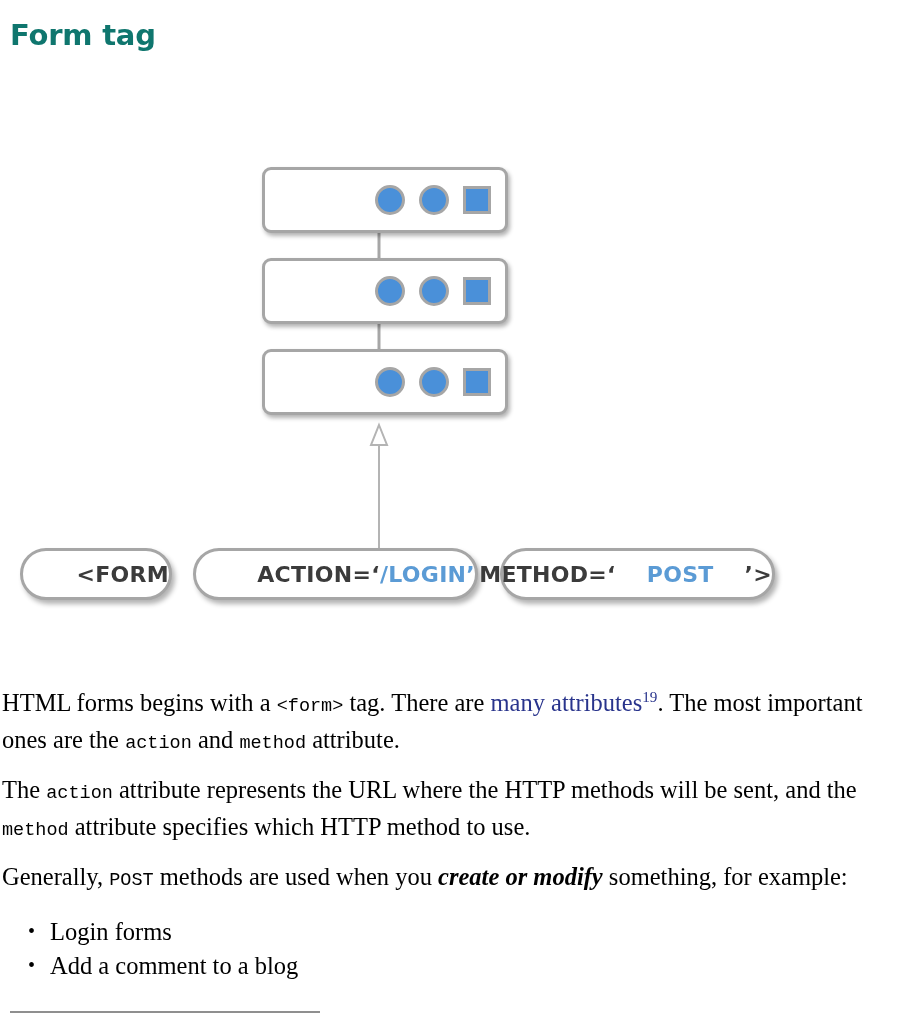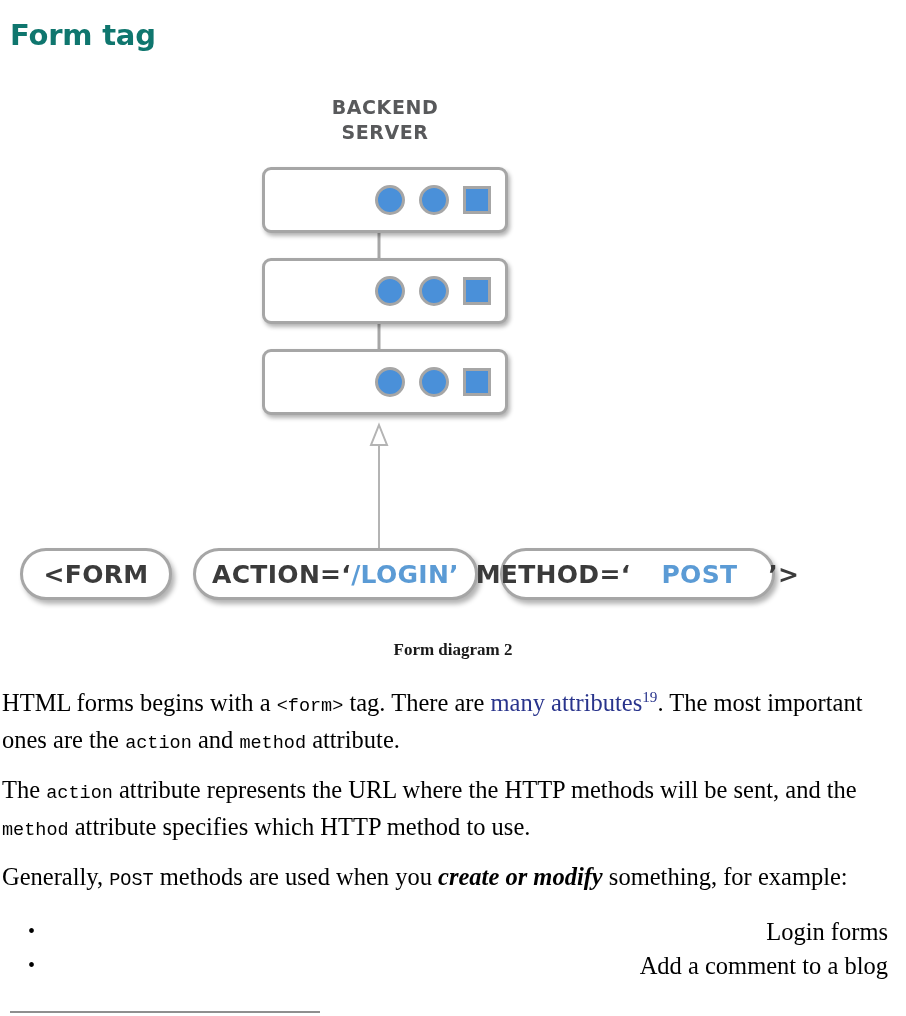--- a/index.html
+++ b/index.html
@@ -103,24 +103,24 @@
     position: absolute;
     top: 468px;
     height: 52px;
     box-sizing: border-box;
     background: #ffffff;
     border: 3px solid #a6a6a6;
     border-radius: 26px;
     box-shadow: 3px 4px 5px rgba(0,0,0,0.30);
     display: flex;
     align-items: center;
-    justify-content: center;
+    justify-content: flex-end;
     font-family: "DejaVu Sans", sans-serif;
     font-weight: bold;
-    font-size: 25px;
+    font-size: 22px;
     letter-spacing: 0.3px;
     white-space: nowrap;
   }
   .pill .dark { color: #3b3b3b; }
   .pill .blue { color: #5b9bd5; }
 
   .pill-form   { left: 20px;  width: 152px; }
   .pill-action { left: 193px; width: 285px; }
   .pill-method { left: 500px; width: 275px; gap: 31px; }
 
@@ -170,21 +170,20 @@
     margin: 18px 0 0 0;
     padding-left: 48px;
     list-style: none;
   }
   .bullets li {
     font-family: "Liberation Serif", serif;
     font-size: 24.5px;
     line-height: 34px;
     position: relative;
     padding-left: 0;
-    text-align: right;
   }
   .bullets li::before {
     content: "\2022";
     position: absolute;
     left: -22px;
     top: -1px;
     font-size: 20px;
   }
 
   .bottom-rule {
@@ -203,24 +202,20 @@
 
 <div class="figure">
 
   <svg class="figure-svg" width="906" height="590">
     <line x1="379" y1="153" x2="379" y2="178" stroke="#a6a6a6" stroke-width="3"></line>
     <line x1="379" y1="244" x2="379" y2="269" stroke="#a6a6a6" stroke-width="3"></line>
     <line x1="379" y1="360" x2="379" y2="468" stroke="#b4b4b4" stroke-width="2"></line>
     <polygon points="379,345 387,365 371,365" fill="#ffffff" stroke="#b4b4b4" stroke-width="2"></polygon>
   </svg>
 
-  <div class="server-label">
-    <div>BACKEND</div>
-    <div>SERVER</div>
-  </div>
 
   <div class="rack rack-1">
     <div class="rack-icons">
       <span class="dot"></span>
       <span class="dot"></span>
       <span class="sq"></span>
     </div>
   </div>
 
   <div class="rack rack-2">
@@ -247,21 +242,20 @@
     <span class="dark">ACTION=‘</span>
       <span class="blue">/LOGIN’</span>
   </div>
 
   <div class="pill pill-method">
     <span class="dark">METHOD=‘</span>
       <span class="blue">POST</span>
       <span class="dark">’&gt;</span>
   </div>
 
-  <div class="figure-caption">Form diagram 2</div>
 </div>
 
 <div class="body">
 
   <p class="para"><span>HTML forms begins with a </span><code>&lt;form&gt;</code><span> tag. There are </span><a class="link" href="#"><span>many attributes</span><sup>19</sup></a><span>. The most important ones are the </span><code>action</code><span> and </span><code>method</code><span> attribute.</span></p>
 
   <p class="para"><span>The </span><code>action</code><span> attribute represents the URL where the HTTP methods will be sent, and the </span><code>method</code><span> attribute specifies which HTTP method to use.</span></p>
 
   <p class="para"><span>Generally, </span><code>POST</code><span> methods are used when you </span><span class="bi">create or modify</span><span> something, for example:</span></p>
 

